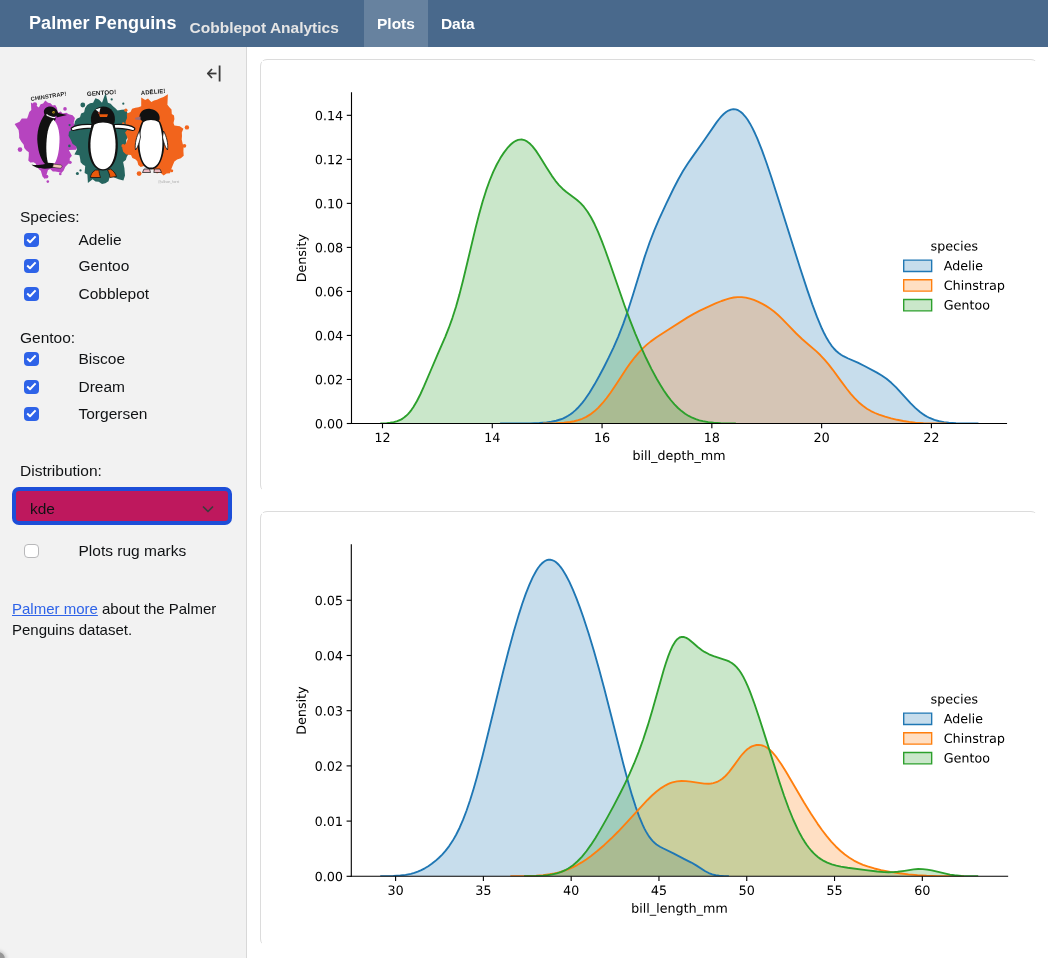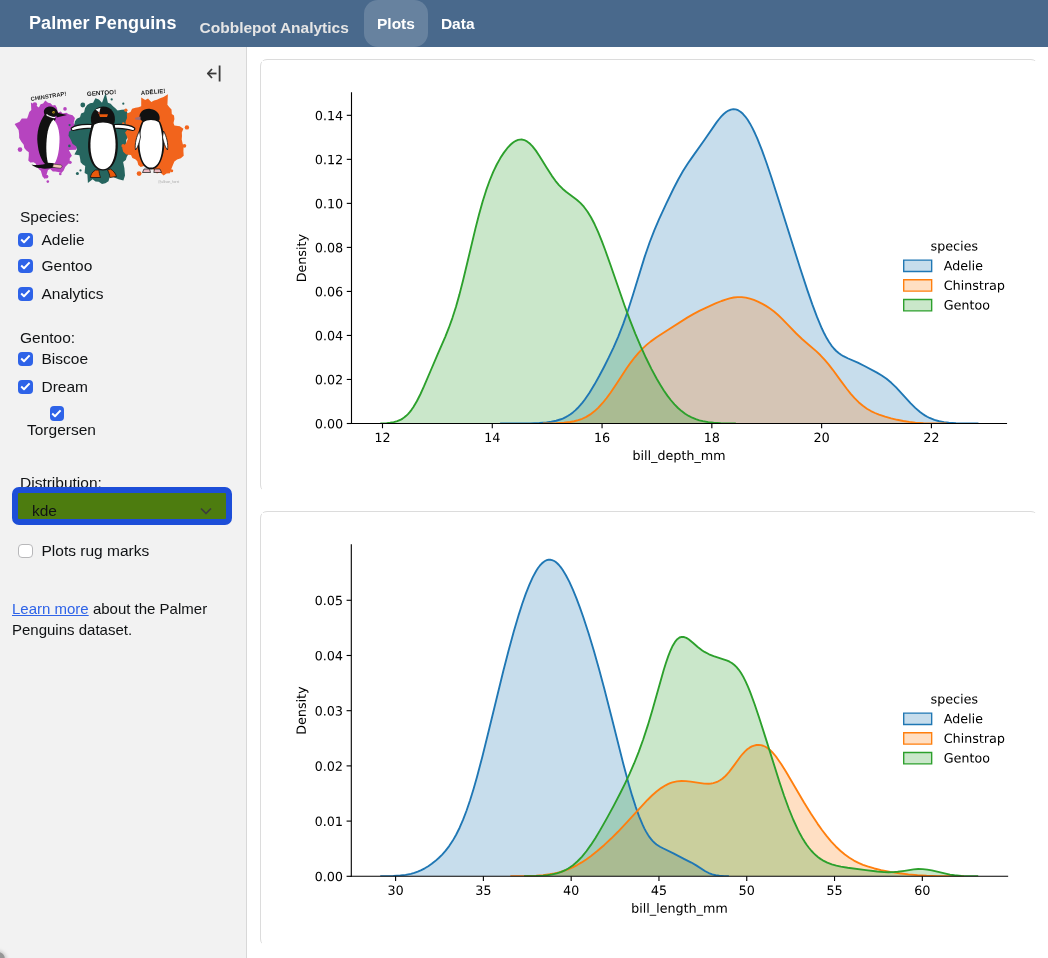--- a/index.html
+++ b/index.html
@@ -1,33 +1,33 @@
 <!DOCTYPE html>
 <html><head>
 <meta charset="utf-8">
 <title>Palmer Penguins</title>
 <style>
 * { margin:0; padding:0; box-sizing:border-box; }
 html,body { width:1048px; height:958px; background:#fff; font-family:"Liberation Sans", sans-serif; overflow:hidden; }
 .navbar { position:absolute; left:0; top:0; width:1048px; height:47px; background:#49698c; }
-.brand { position:absolute; left:29px; top:0; height:47px; display:flex; align-items:center; gap:23px; }
+.brand { position:absolute; left:29px; top:0; height:47px; display:flex; align-items:center; gap:13px; }
 .brand .t1 { color:#fff; font-size:18px; font-weight:700; letter-spacing:0.1px; }
 .brand .t2 { color:#e5e5e5; font-size:15.5px; font-weight:600; margin-top:8px; }
 .navtabs { position:absolute; left:364px; top:0; height:47px; display:flex; }
-.navtab { height:47px; display:flex; align-items:center; padding:0 13px; color:#fff; font-size:15.5px; font-weight:600;border-radius:14px; }
+.navtab { height:47px; display:flex; align-items:center; padding:0 13px; color:#fff; font-size:15.5px; font-weight:600; }
 .navtab.active { background:rgba(255,255,255,0.17); }
 .sidebar { position:absolute; left:0; top:47px; width:247px; height:911px; background:#f2f2f2; border-right:1px solid #d8d8d8; }
 .collapse-ic { position:absolute; left:205px; top:17px; width:22px; height:20px; color:#3a3a3a; font-size:15px; }
 .sb-label { position:absolute; left:20px; color:#101214; font-size:15.5px; }
-.cbrow { position:absolute; left:18px; height:16px; display:flex; align-items:center; }
+.cbrow { position:absolute; left:24px; height:16px; display:flex; align-items:center;gap:31px; }
 .cb { width:14.5px; height:14.5px; border-radius:4px; background:#2e63e8; position:relative; flex:none; }
 .cb svg { position:absolute; left:1.5px; top:2.5px; }
 .cb.un { background:#fff; border:1px solid #b8b8ba; }
 .cbrow .lbl { margin-left:9px; color:#101214; font-size:15.5px; }
-.selectbox { position:absolute; left:12px; top:440px; width:220px; height:38px; background:#4d7c0f; border:6px solid #1d4ed8; border-radius:7px; }
+.selectbox { position:absolute; left:12px; top:440px; width:220px; height:38px; background:#be185d; border:4px solid #1d4ed8; border-radius:7px; }
 .selectbox .val { position:absolute; left:14px; top:9px; font-size:15.5px; color:#101214; }
 .learn { position:absolute; left:12px; top:551px; width:208px; font-size:15px; color:#101214; line-height:21px; }
 .learn a { color:#2e63e8; text-decoration:underline; }
 .card { position:absolute; background:#fff; border:1px solid #dcdcdc; border-radius:7px; }
 #card1 { left:260px; top:59px; width:778px; height:433px; }
 #card2 { left:260px; top:511px; width:778px; height:435px; }
 .figwrap { position:absolute; left:1px; top:1px; }
 </style>
 </head>
 <body>
@@ -135,61 +135,61 @@
         </svg>
       </span>
       <span class="lbl">Gentoo</span>
     </div>
   <div class="cbrow" style="top:239px;">
       <span class="cb">
         <svg width="11" height="9" viewBox="0 0 11 9">
           <path d="M1.2 4.6 L4 7.2 L9.6 1.4" fill="none" stroke="#fff" stroke-width="2" stroke-linecap="round" stroke-linejoin="round"></path>
         </svg>
       </span>
-      <span class="lbl">Analytics</span>
+      <span class="lbl">Cobblepot</span>
     </div>
   <div class="sb-label" style="top:282px;">Gentoo:</div>
   <div class="cbrow" style="top:304px;">
       <span class="cb">
         <svg width="11" height="9" viewBox="0 0 11 9">
           <path d="M1.2 4.6 L4 7.2 L9.6 1.4" fill="none" stroke="#fff" stroke-width="2" stroke-linecap="round" stroke-linejoin="round"></path>
         </svg>
       </span>
       <span class="lbl">Biscoe</span>
     </div>
   <div class="cbrow" style="top:332px;">
       <span class="cb">
         <svg width="11" height="9" viewBox="0 0 11 9">
           <path d="M1.2 4.6 L4 7.2 L9.6 1.4" fill="none" stroke="#fff" stroke-width="2" stroke-linecap="round" stroke-linejoin="round"></path>
         </svg>
       </span>
       <span class="lbl">Dream</span>
     </div>
-  <div class="cbrow" style="top:359px;flex-direction:column;">
+  <div class="cbrow" style="top:359px;">
       <span class="cb">
         <svg width="11" height="9" viewBox="0 0 11 9">
           <path d="M1.2 4.6 L4 7.2 L9.6 1.4" fill="none" stroke="#fff" stroke-width="2" stroke-linecap="round" stroke-linejoin="round"></path>
         </svg>
       </span>
       <span class="lbl">Torgersen</span>
     </div>
-  <div class="sb-label" style="top:415px;margin-top:12px;">Distribution:</div>
+  <div class="sb-label" style="top:415px;">Distribution:</div>
   <div class="selectbox">
       <span class="val">kde</span>
       <svg style="position:absolute;right:14px;top:14px;" width="12" height="8" viewBox="0 0 12 8">
         <path d="M1 1.5 L6 6.5 L11 1.5" fill="none" stroke="#3c3c3c" stroke-width="1.7" stroke-linecap="round" stroke-linejoin="round"></path>
       </svg>
     </div>
   <div class="cbrow" style="top:496px;">
       <span class="cb un">
         <svg width="0" height="0"></svg>
       </span>
       <span class="lbl">Plots rug marks</span>
     </div>
-  <div class="learn"><a>Learn more</a> about the Palmer Penguins dataset.</div>
+  <div class="learn"><a>Palmer more</a> about the Palmer Penguins dataset.</div>
 </div>
 <div class="card" id="card1">
     <div class="figwrap"><svg width="776px" height="431px" viewBox="0 0 558.72 310.32" version="1.1">
 
  <defs>
   <style type="text/css">*{stroke-linejoin: round; stroke-linecap: butt}</style>
  </defs>
  <g id="figure_1a">
   <g id="patch_1a">
    <path d="M 0 310.32 

